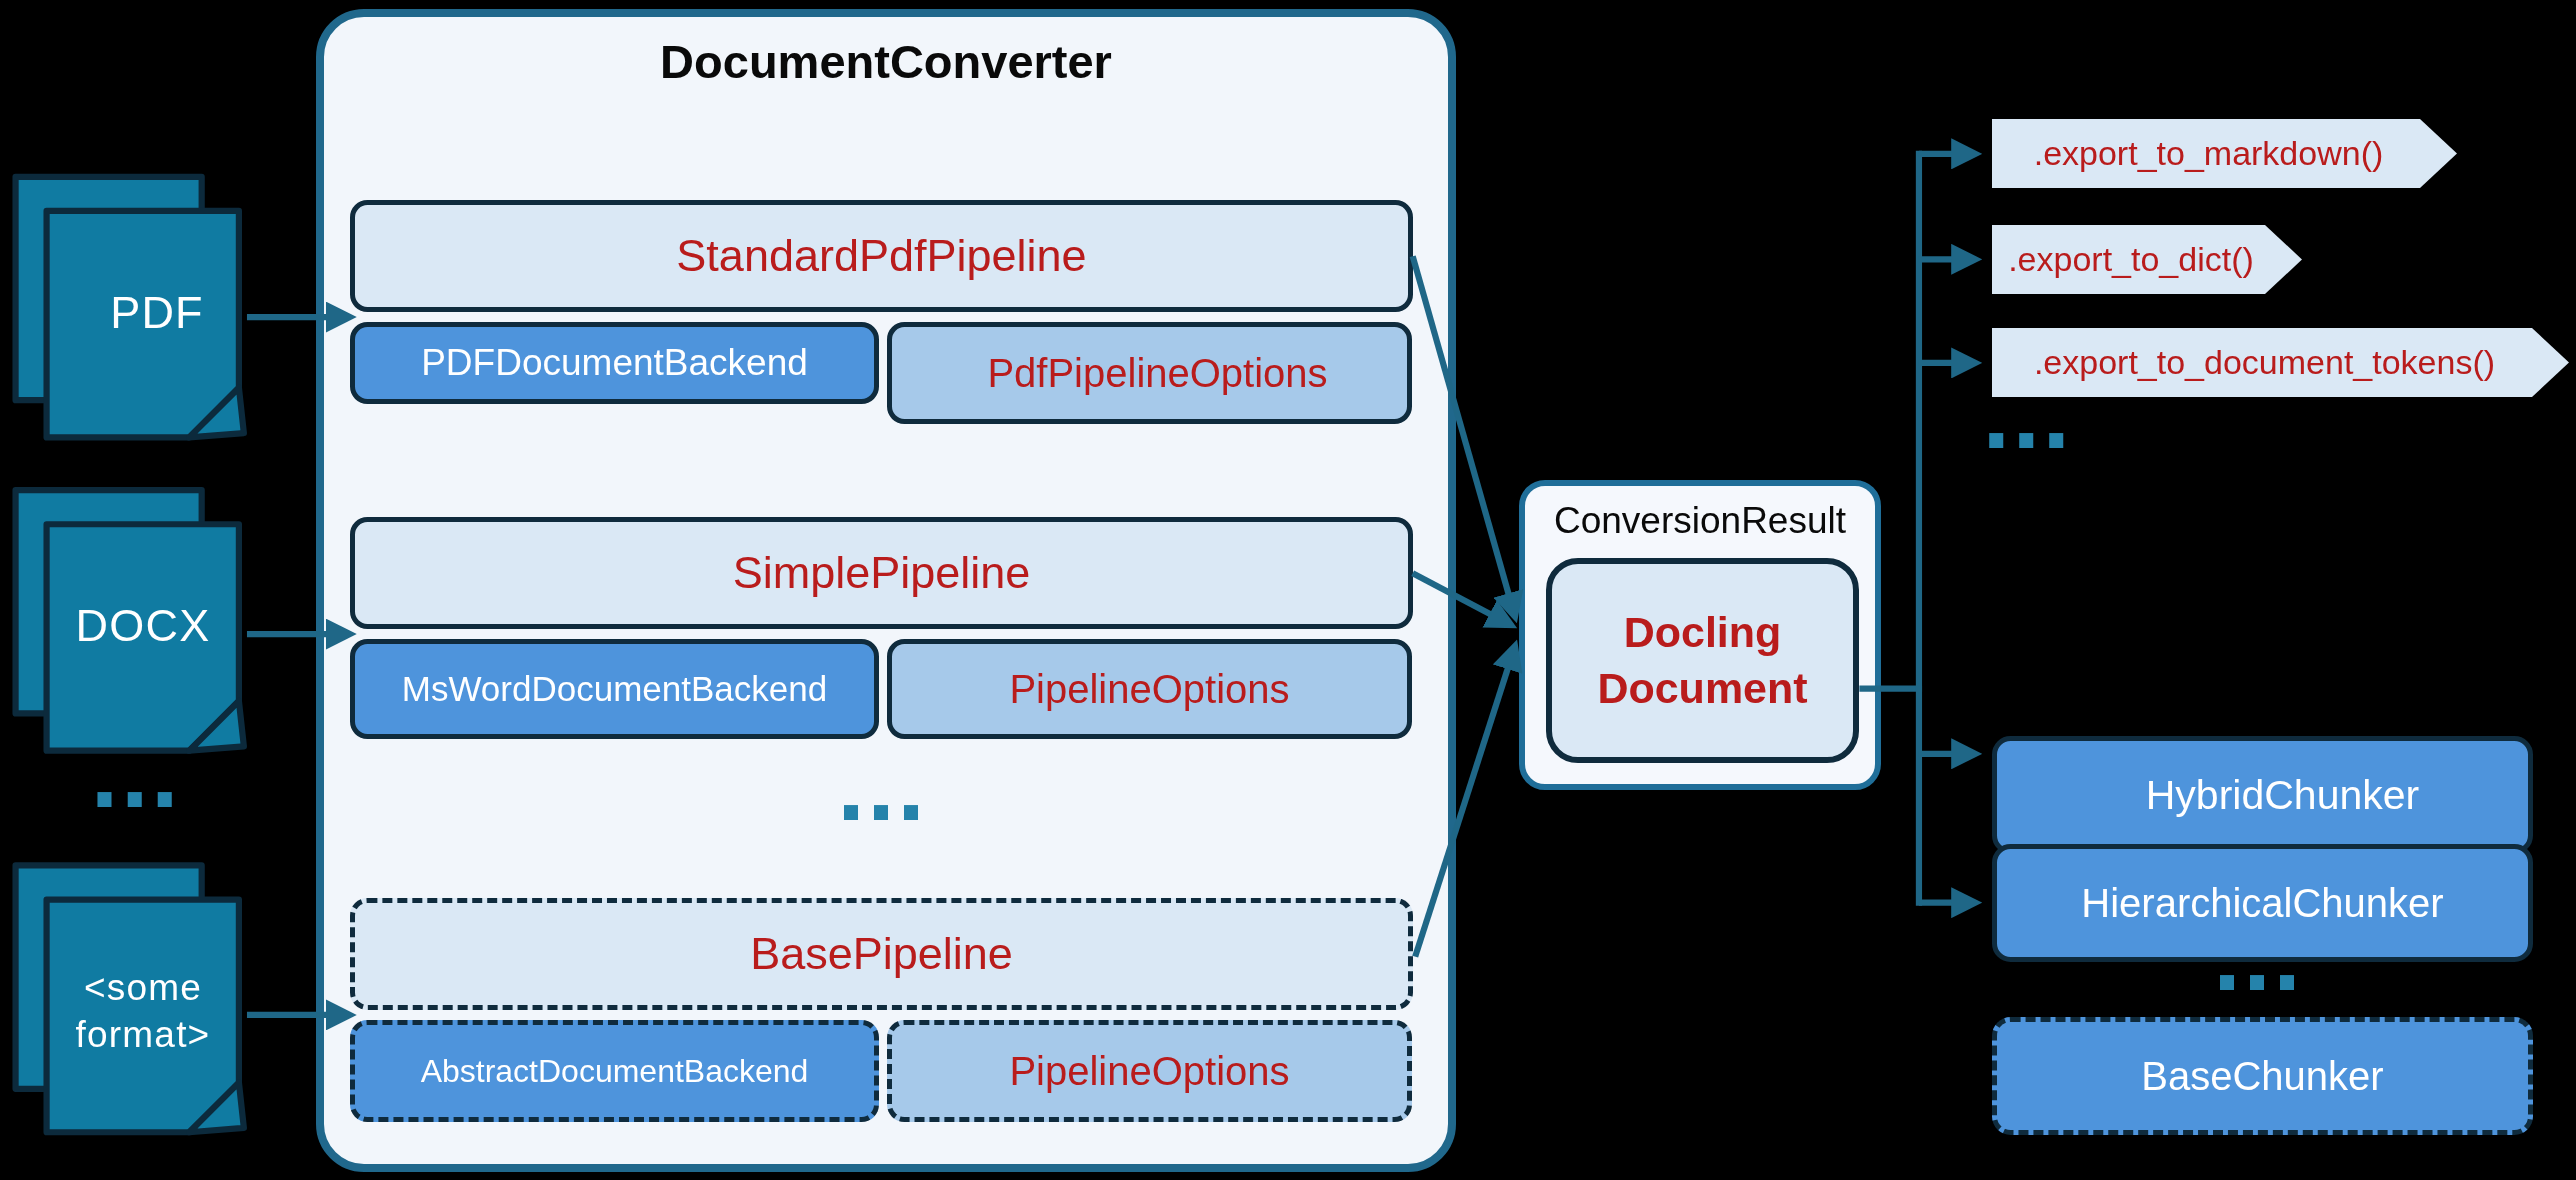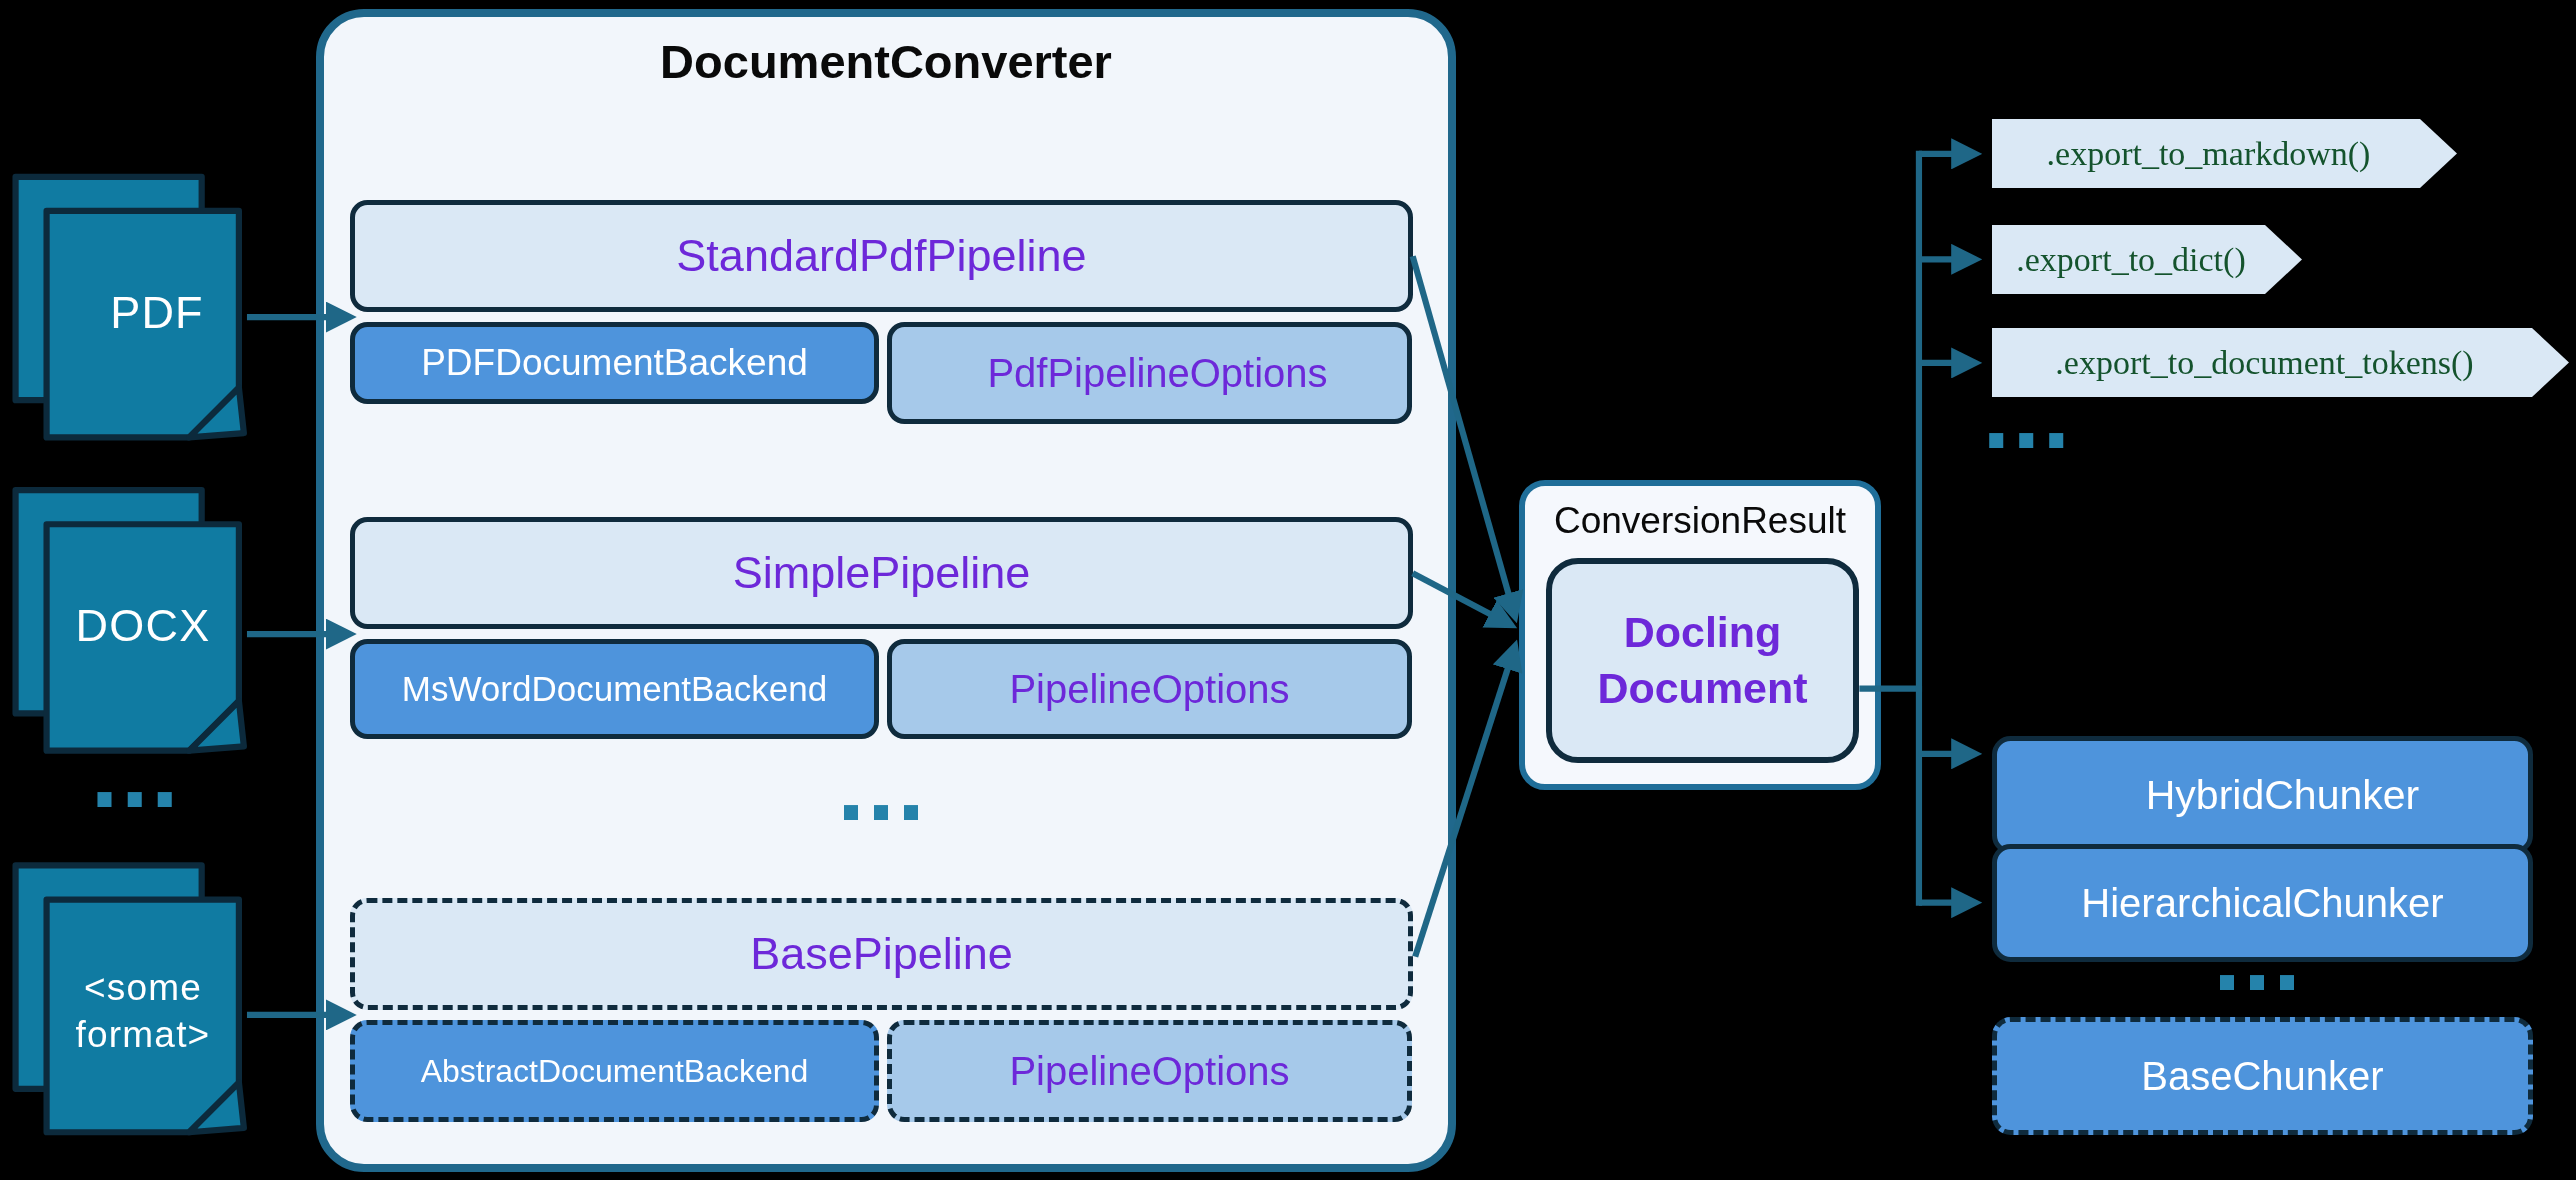--- a/index.html
+++ b/index.html
@@ -6,21 +6,21 @@
   .stage{
     position:relative;width:2576px;height:1180px;background:#000;overflow:hidden;
     font-family:"Liberation Sans","DejaVu Sans",sans-serif;
   }
   .abs{position:absolute;box-sizing:border-box;}
   .overlay{position:absolute;left:0;top:0;z-index:5;pointer-events:none;}
   .lbl{z-index:6;display:flex;align-items:center;justify-content:center;text-align:center;color:#fff;}
   .box{
     position:absolute;box-sizing:border-box;z-index:2;
     display:flex;align-items:center;justify-content:center;text-align:center;
-    border:5.6px solid #0F2B3D;border-radius:17.4px;color:#6d28d9;
+    border:5.6px solid #0F2B3D;border-radius:17.4px;color:#b91c1c;
   }
   .dashed{border-style:dashed;}
   
   .converter{
     left:316px;top:8.7px;width:1140px;height:1163px;
     background:#F2F6FB;border:8px solid #20688C;border-radius:48px;z-index:1;
   }
   .title{left:316px;top:30px;width:1140px;height:62px;z-index:2;
     display:flex;align-items:center;justify-content:center;
     font-size:47px;font-weight:bold;color:#0A0A0A;}
@@ -30,25 +30,24 @@
   
   .convres{left:1519px;top:480px;width:362px;height:310px;background:#F5F8FD;
     border:6.2px solid #1F6E99;border-radius:26px;z-index:2;}
   .convres-label{left:1519px;top:496px;width:362px;height:50px;z-index:3;
     display:flex;align-items:center;justify-content:center;font-size:37px;color:#0A0A0A;}
   .docling{left:1546px;top:558px;width:313px;height:205px;background:#DAE8F5;
     border:6.2px solid #0F2B3D;border-radius:32px;font-size:43px;font-weight:bold;
     line-height:1.3;z-index:3;padding:0 25px;}
   
   .chevron{
-    position:absolute;z-index:2;background:#DAE8F5;color:#14532d;font-size:34px;
+    position:absolute;z-index:2;background:#DAE8F5;color:#b91c1c;font-size:34px;
     display:flex;align-items:center;justify-content:center;box-sizing:border-box;
     padding-right:43px;padding-left:11px;
     clip-path:polygon(0 0, calc(100% - 37px) 0, 100% 50%, calc(100% - 37px) 100%, 0 100%);
-    font-family:Liberation Serif, serif;
   }
   
   .chunker{left:1992px;width:541px;height:118px;background:#4E94DC;color:#FFFFFF;
     font-size:41px;border-radius:18.6px;}
   .src-label{position:absolute;font-size:45px;letter-spacing:1.2px;line-height:1.25;}
   .sf-label{font-size:37px;}
   .ellipsis-svg{font-weight:bold;}
 </style>
 </head>
 <body>

